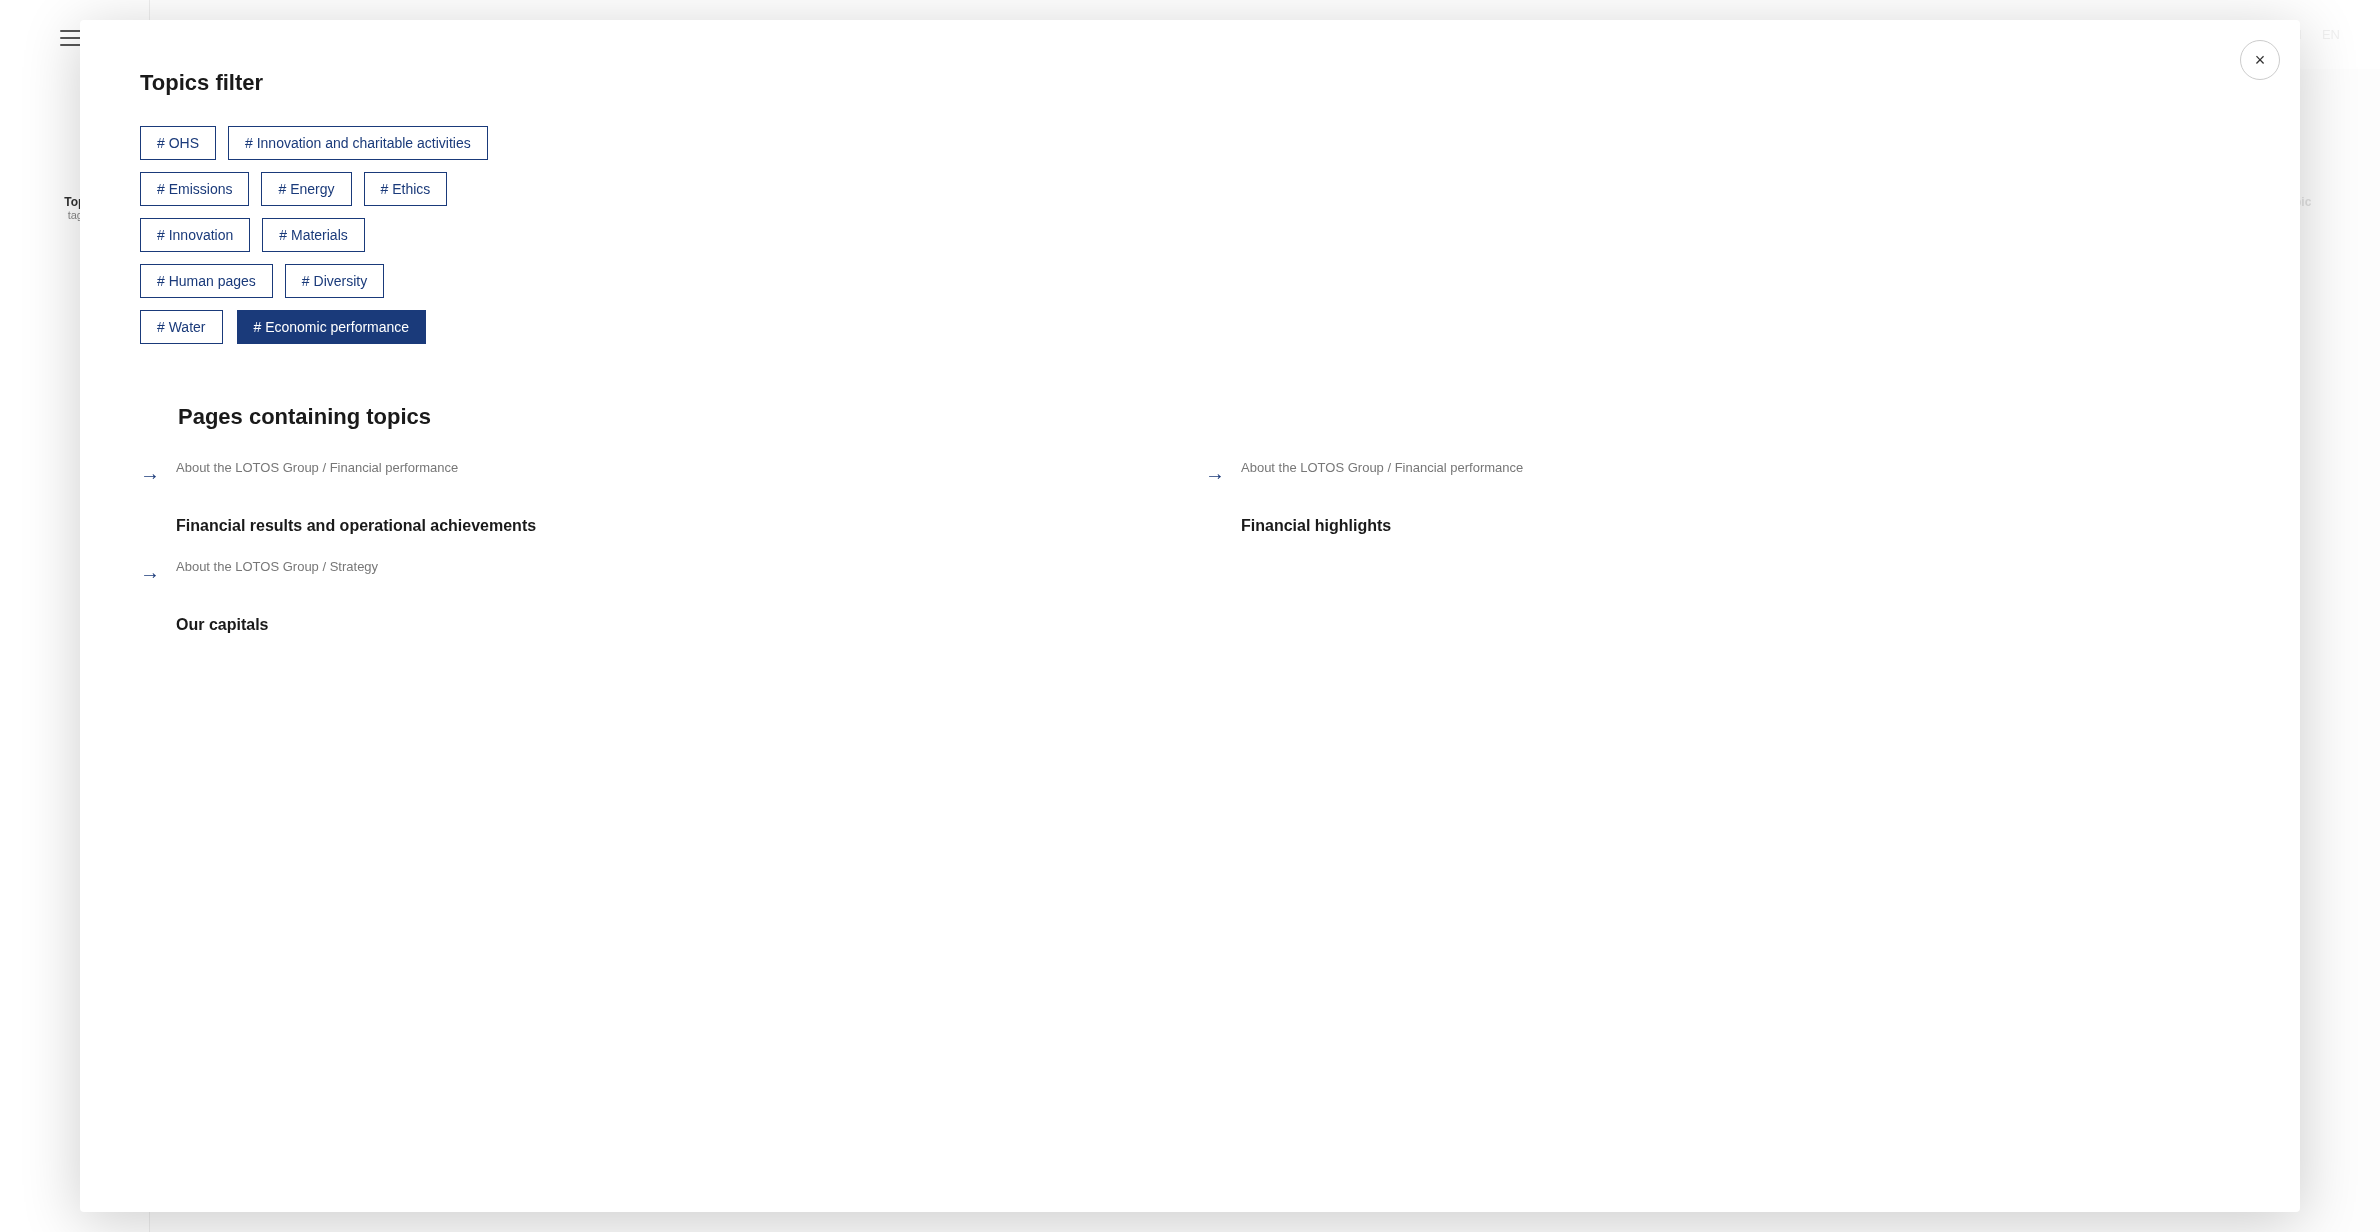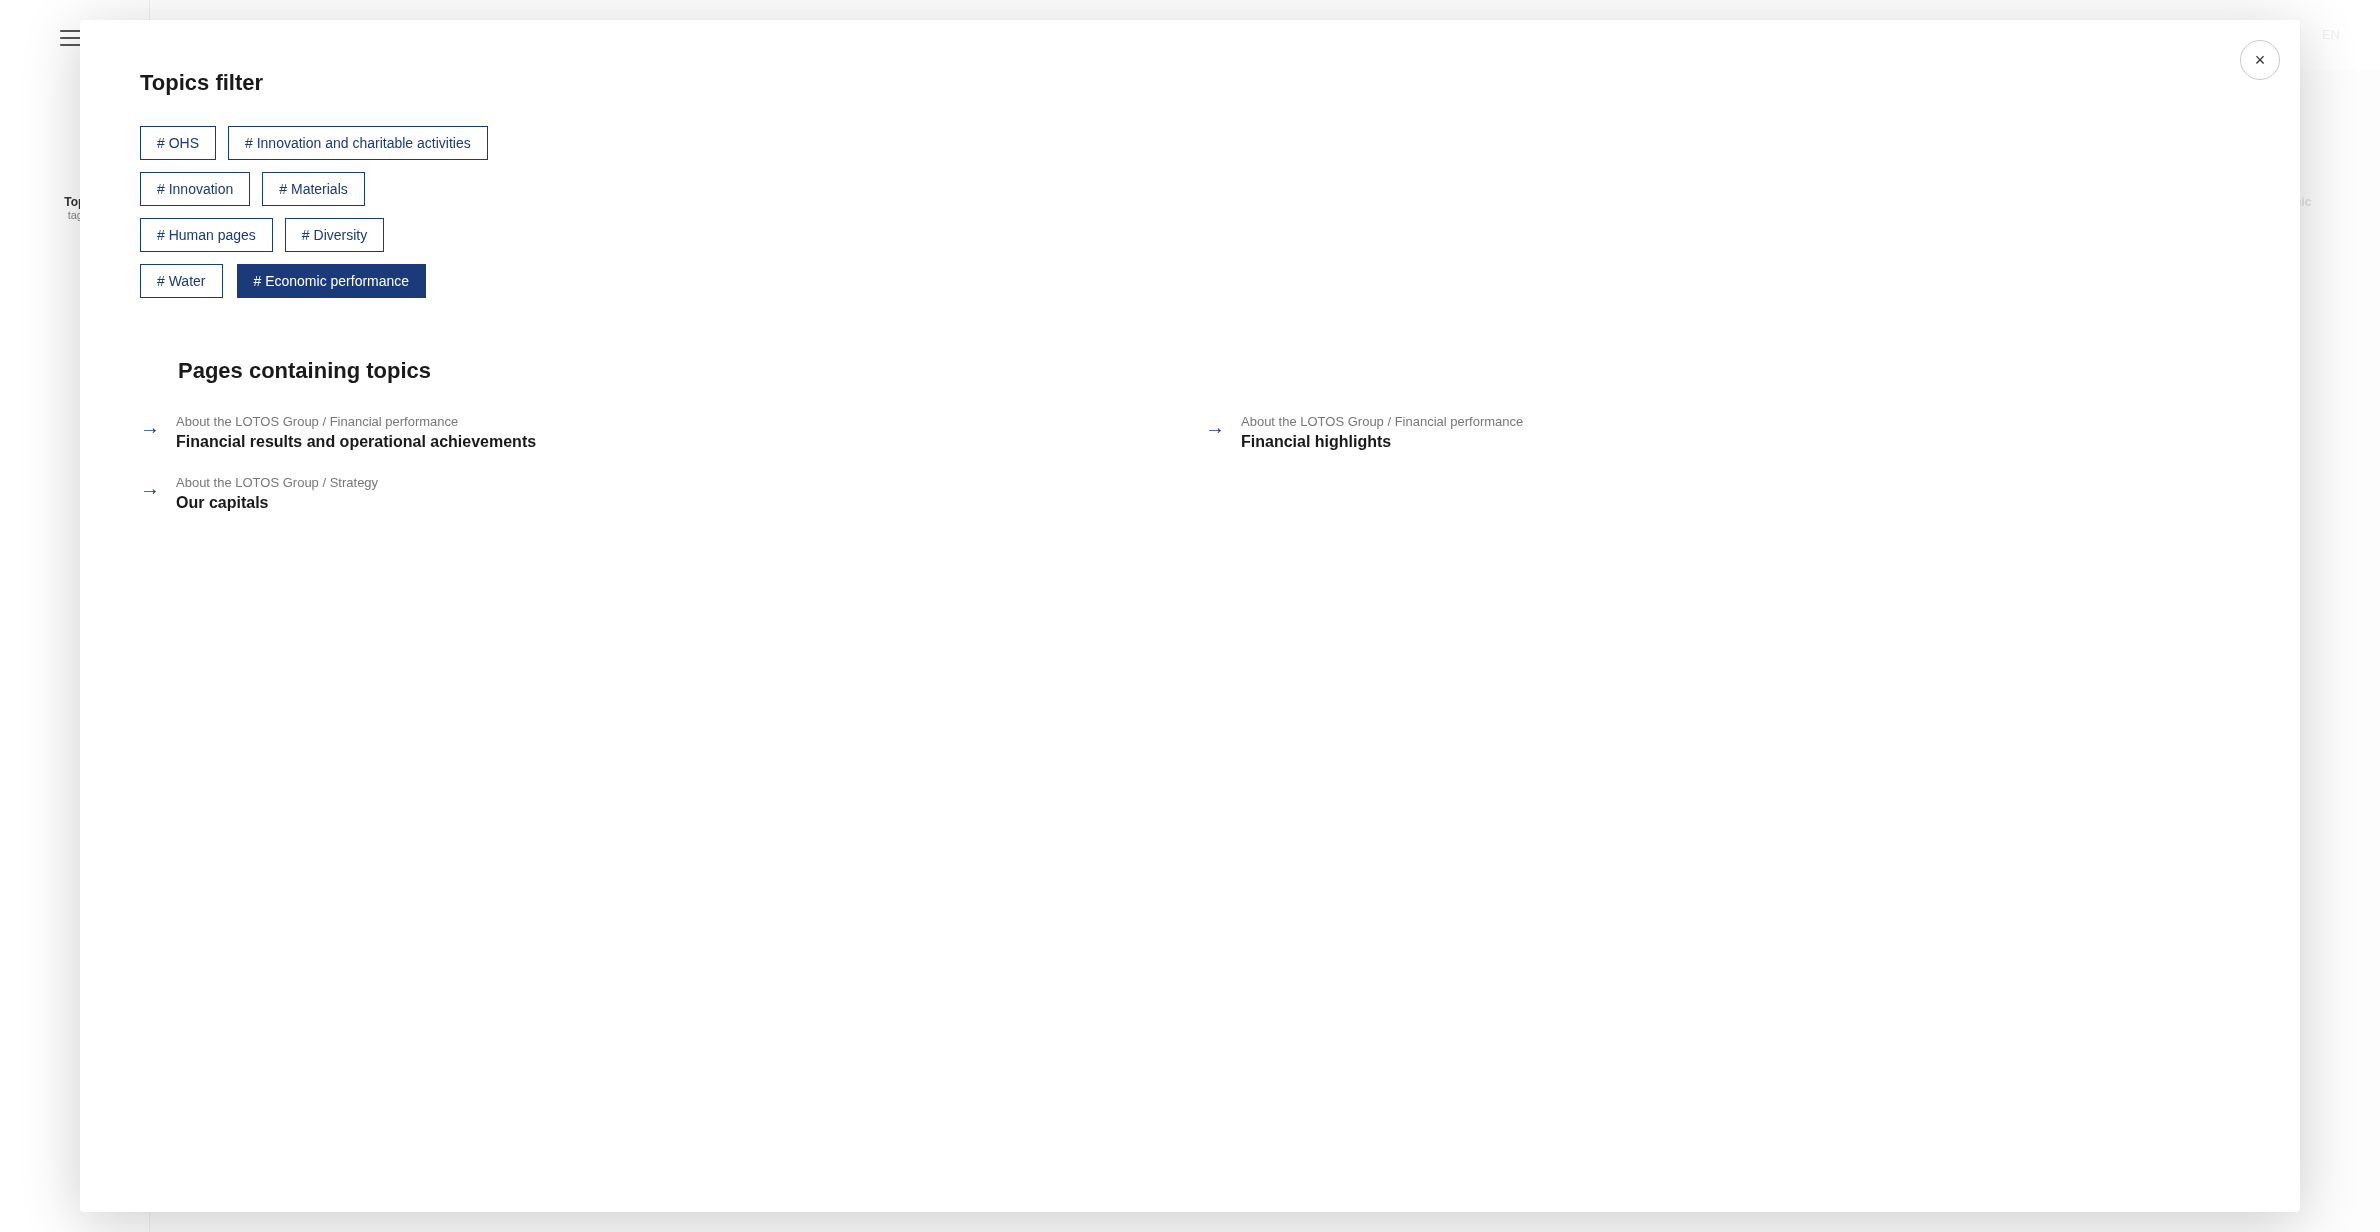--- a/index.html
+++ b/index.html
@@ -342,20 +342,21 @@
     .arrow-icon {
       color: #1a3a7a;
       font-size: 20px;
       margin-top: 2px;
       flex-shrink: 0;
     }
 
     .page-link-content {
       display: flex;
       flex-direction: column;
+      gap: 38px;
     }
 
     .page-link-breadcrumb {
       font-size: 13px;
       color: #777;
       margin-bottom: 4px;
     }
 
     .page-link-title {
       font-size: 16px;
@@ -482,20 +483,25 @@
 
   <div class="modal-body">
 
     <div class="topics-filter">
       <div class="section-title">Topics filter</div>
       <div class="tags-container">
 
         <div class="tag"># OHS</div>
         <div class="tag"># Innovation and charitable activities</div>
 
+        <div style="display:flex;gap:12px;width:100%;">
+          <div class="tag"># Emissions</div>
+          <div class="tag"># Energy</div>
+          <div class="tag"># Ethics</div>
+        </div>
 
         <div style="display:flex;gap:12px;width:100%;">
           <div class="tag"># Innovation</div>
           <div class="tag"># Materials</div>
         </div>
 
         <div style="display:flex;gap:12px;width:100%;">
           <div class="tag"># Human pages</div>
           <div class="tag"># Diversity</div>
         </div>

